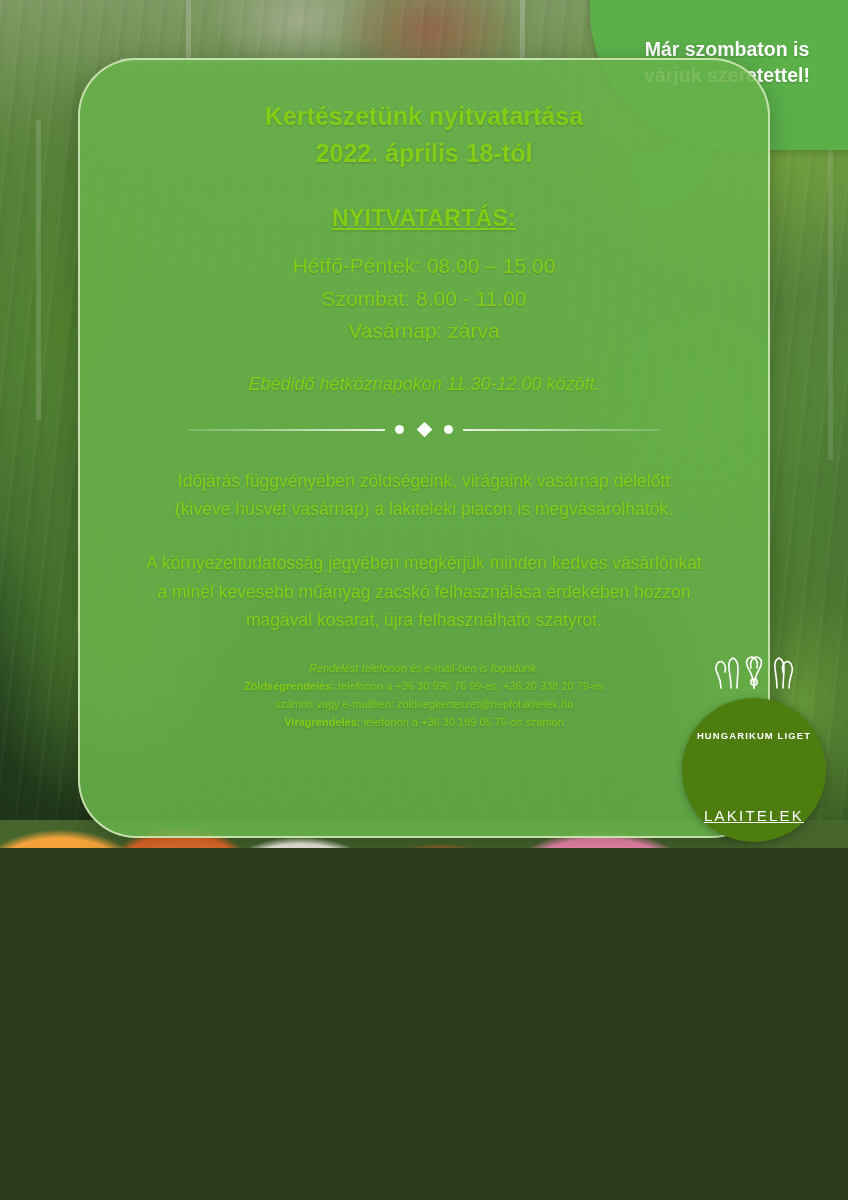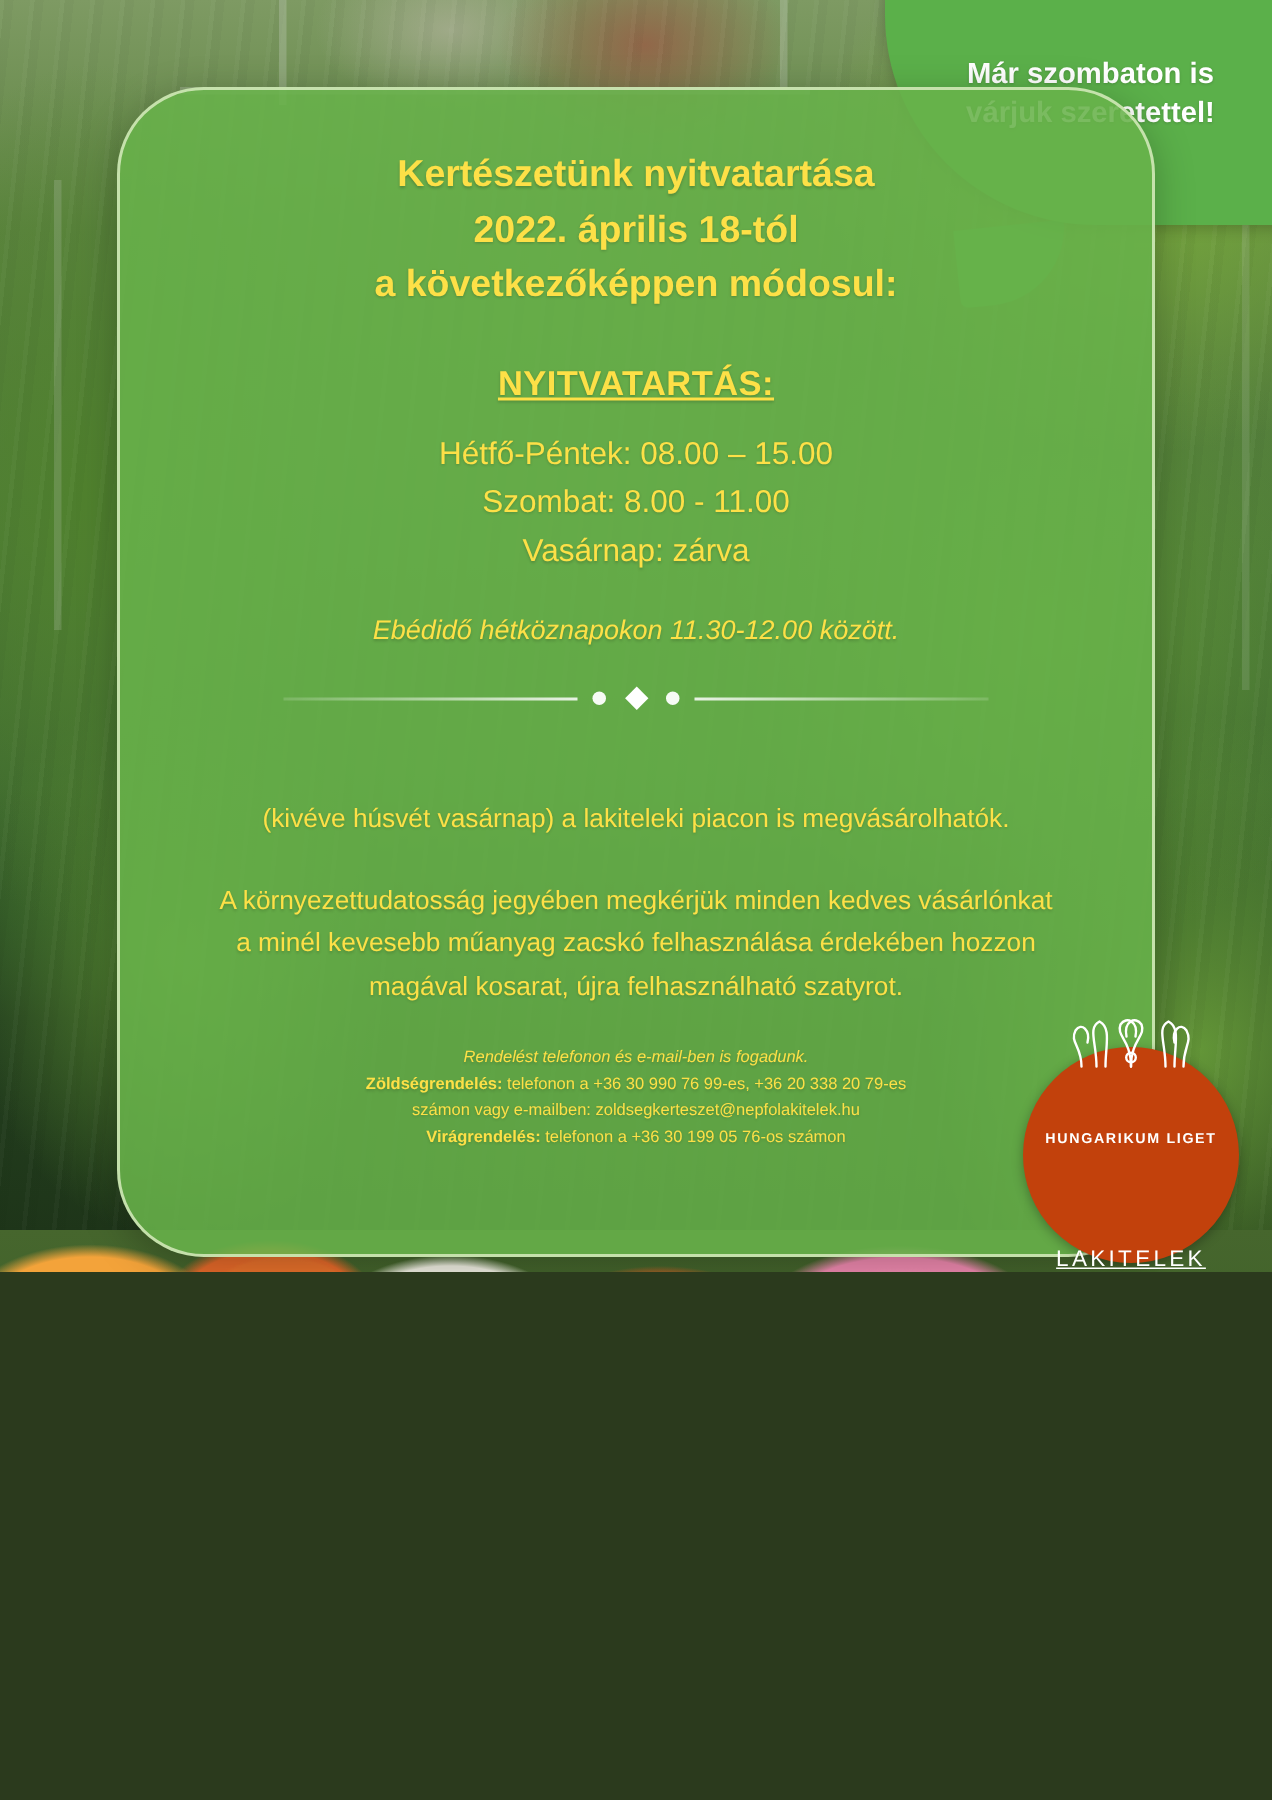--- a/index.html
+++ b/index.html
@@ -128,21 +128,21 @@
     left: 78px;
     top: 58px;
     width: 692px;
     height: 780px;
     background: rgba(104,178,74, .88);
     border: 2px solid rgba(215,235,190,.85);
     border-radius: 58px;
     box-shadow: 0 6px 26px rgba(0,0,0,.25);
     box-sizing: border-box;
     padding: 26px 46px 18px;
-    color: #fde047;
+    color: #84cc16;
     text-align: center;
   }
 
   .panel h1 {
     margin: 12px 0 0;
     font-size: 25px;
     font-weight: bold;
     line-height: 1.46;
     text-shadow: 0 1px 2px rgba(0,0,0,.2);
   }
@@ -227,27 +227,27 @@
   .order-block b { font-weight: bold; }
 
   
   .logo {
     position: absolute;
     right: 22px;
     bottom: 6px;
     width: 144px;
     height: 144px;
     border-radius: 50%;
-    background: #c2410c;
+    background: #4d7c0f;
     color: #ffffff;
     box-shadow: 0 2px 8px rgba(0,0,0,.3);
     display: flex;
     flex-direction: column;
     align-items: center;
-    justify-content: center;
+    justify-content: flex-end;
     padding-bottom: 18px;
     box-sizing: border-box;
     gap: 28px;
   }
   .logo .ornament { margin-bottom: 6px; }
   .logo .logo-line1 {
     font-size: 9.5px;
     letter-spacing: 1.1px;
     font-weight: bold;
   }
@@ -301,21 +301,20 @@
       <span>Már szombaton is</span><br>
       <span>várjuk szeretettel!</span>
     </div>
   </div>
 
   <div class="panel">
 
     <h1>
       <span>Kertészetünk nyitvatartása</span><br>
       <span class="l2">2022. április 18-tól</span><br>
-      <span class="l2">a következőképpen módosul:</span>
     </h1>
 
     <div class="section-title">NYITVATARTÁS:</div>
 
     <div class="hours">
       <div>Hétfő-Péntek: 08.00 – 15.00</div>
       <div>Szombat: 8.00 - 11.00</div>
       <div>Vasárnap: zárva</div>
     </div>
 
@@ -323,21 +322,21 @@
 
     <div class="divider">
       <div class="line"></div>
       <div class="dot l"></div>
       <div class="diamond"></div>
       <div class="dot r"></div>
       <div class="line right"></div>
     </div>
 
     <div class="para">
-      <br>
+      <span>Időjárás függvényében zöldségeink, virágaink vasárnap délelőtt</span><br>
       <span>(kivéve húsvét vasárnap) a lakiteleki piacon is megvásárolhatók.</span>
     </div>
 
     <div class="para second">
       <span>A környezettudatosság jegyében megkérjük minden kedves vásárlónkat</span><br>
       <span>a minél kevesebb műanyag zacskó felhasználása érdekében hozzon</span><br>
       <span>magával kosarat, újra felhasználható szatyrot.</span>
     </div>
 
     <div class="order-block">

